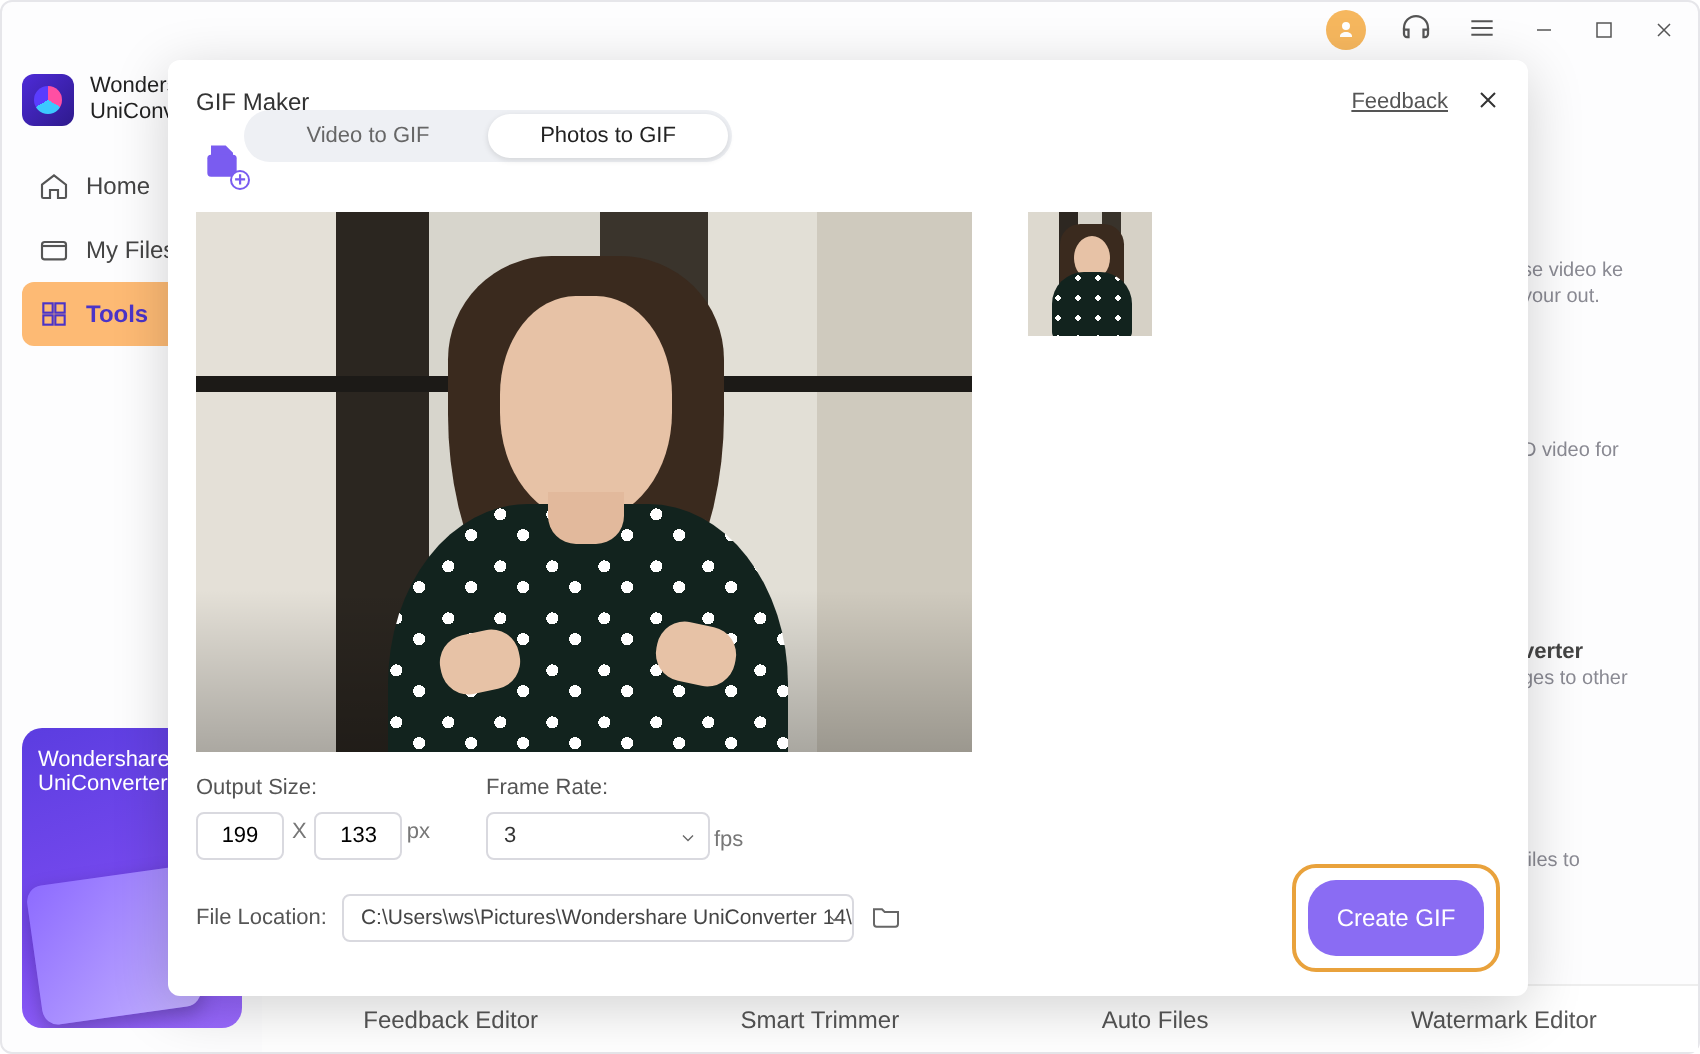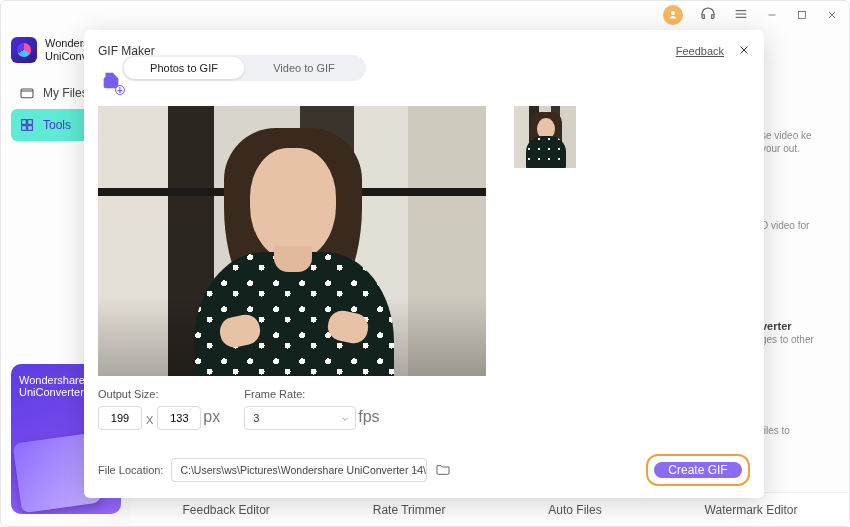--- a/index.html
+++ b/index.html
@@ -30,21 +30,21 @@
     position: relative;
   }
   .brand-logo::after{
     content:""; position:absolute; left:6px; top:6px; width:14px; height:14px;
     background: conic-gradient(#ff4fa3 0 120deg,#3cc8ff 120deg 240deg,#5a3cff 240deg 360deg);
     border-radius:50%;
   }
   .brand-text { line-height:1.15; font-size:11px; color:#222; }
   .nav-item { display:flex; align-items:center; gap:8px; height: 32px; padding: 0 8px; color:#444; font-size:12px; border-radius:6px; }
   .nav-item svg { width:16px; height:16px; stroke:#555; fill:none; stroke-width:1.6; }
-  .nav-item.active { background:#5eead4; color:#4b34c8; }
+  .nav-item.active { background:#fdba74; color:#4b34c8;font-weight:bold; }
   .nav-item.active svg { stroke:#4b34c8; }
 
   .promo {
     margin-top: auto; margin-bottom: 12px; width: 110px; height: 150px; border-radius: 10px;
     background: linear-gradient(160deg,#5b3de0 0%, #7a4bf0 60%, #9b6bff 100%);
     color:#fff; padding: 10px 8px; position: relative; overflow:hidden;
   }
   .promo::after{
     content:""; position:absolute; left:6px; bottom:6px; width:80px; height:70px;
     background: linear-gradient(135deg,#8d6bff,#c4b2ff); border-radius:8px; transform: rotate(-8deg);
@@ -151,44 +151,44 @@
   .thumb .bg { position:absolute; inset:0;
     background: linear-gradient(90deg,#ddd9cf 0 25%, #2d2721 25% 40%, #d6d3ca 40% 60%, #39332b 60% 75%, #d6d1c6 75% 100%);
   }
   .thumb .hair{ position:absolute; left:16px; top:6px; width:32px; height:46px; background:#3a2a1e; border-radius:14px 14px 22px 22px;}
   .thumb .face{ position:absolute; left:23px; top:12px; width:18px; height:22px; background:#e7c2a6; border-radius:50%;}
   .thumb .torso{ position:absolute; left:12px; top:30px; width:40px; height:34px;
     background:
       radial-gradient(circle at 30% 30%, #fff 0 1.3px, transparent 1.4px) 0 0/10px 10px,
       #12231e; border-radius: 16px 16px 4px 4px;}
 
-  .controls { margin-top: 12px; display:flex; align-items:flex-end; gap: 0; }
+  .controls { margin-top: 12px; display:flex; align-items:flex-end; gap: 20px; }
   .ctrl-group label { display:block; font-size:11px; color:#555; margin-bottom:6px; }
   .numbox { width:44px; height:24px; border:1px solid #d9d9df; border-radius:4px; text-align:center; font-size:11px; }
-  .unit { font-size:16px; color:#777; padding: 0 6px 4px 2px; }
+  .unit { font-size:11px; color:#777; padding: 0 6px 4px 2px; }
   .times { font-size:11px; color:#777; padding: 0 4px 4px 4px; }
   .select { width:112px; height:24px; border:1px solid #d9d9df; border-radius:4px; padding:0 22px 0 8px; font-size:11px; color:#333; background:#fff;
             appearance:none; position:relative; }
   .select-wrap { position:relative; }
   .select-wrap .caret{ position:absolute; right:6px; top:7px; width:10px; height:10px; pointer-events:none; }
   .select-wrap .caret svg{ width:10px; height:10px; stroke:#666; fill:none; stroke-width:1.6;}
 
   .footer { margin-top: auto; display:flex; align-items:center; gap: 8px; justify-content: center; }
   .file-label { font-size:11px; color:#555; }
   .path-box { flex: 0 0 256px; height:24px; border:1px solid #d9d9df; border-radius:4px; display:flex; align-items:center; padding:0 20px 0 8px; position:relative; font-size:10.5px; color:#444; overflow:hidden; white-space:nowrap; }
   .path-box .caret{ position:absolute; right:4px; top:6px; }
   .path-box .caret svg{ width:10px; height:10px; stroke:#666; fill:none; stroke-width:1.6;}
   .folder-btn svg{ width:16px; height:16px; stroke:#666; fill:none; stroke-width:1.5; }
   .spacer { flex:1; }
 
   .create-wrap {
     border: 2px solid #e9a23c; border-radius: 12px; padding: 6px;
   }
   .create-btn {
-    width: 88px; height: 16px; border: none; border-radius: 14px;
+    width: 88px; height: 38px; border: none; border-radius: 14px;
     background:#8a6cf3; color:#fff; font-size:12px;
   }
 </style>
 </head>
 <body>
 
 <div class="mainwin">
   <div class="titlebar">
     <span class="avatar-chip">
       <svg viewBox="0 0 24 24">
@@ -227,20 +227,26 @@
     <div class="sidebar">
       <div class="brand">
         <div class="brand-logo"></div>
         <div class="brand-text">
           <div>Wondershare</div>
           <div>UniConverter</div>
         </div>
       </div>
       <div class="nav-item">
         <svg viewBox="0 0 24 24">
+            <path d="M3 11l9-7 9 7v9a1 1 0 0 1-1 1h-5v-6H9v6H4a1 1 0 0 1-1-1z"></path>
+          </svg>
+        <span>Home</span>
+      </div>
+      <div class="nav-item">
+        <svg viewBox="0 0 24 24">
             <rect x="3" y="6" width="18" height="13" rx="2"></rect>
             <path d="M3 9h18"></path>
           </svg>
         <span>My Files</span>
       </div>
       <div class="nav-item active">
         <svg viewBox="0 0 24 24">
             <rect x="4" y="4" width="7" height="7"></rect>
             <rect x="13" y="4" width="7" height="7"></rect>
             <rect x="4" y="13" width="7" height="7"></rect>
@@ -260,21 +266,21 @@
       <div class="card-row c1">se video ke your out.</div>
       <div class="card-row c2">D video for</div>
       <div class="card-row c3">
         <span class="card-title">verter</span><br>
         <span>ges to other</span>
       </div>
       <div class="card-row c4">files to</div>
 
       <div class="tool-row">
         <span>Feedback Editor</span>
-        <span>Rate Trimmer</span>
+        <span>Smart Trimmer</span>
         <span>Auto Files</span>
         <span>Watermark Editor</span>
       </div>
     </div>
   </div>
 </div>
 
 <div class="modal">
   <div class="modal-header">
     <span class="modal-title">GIF Maker</span>
@@ -291,50 +297,50 @@
   <div style="display:flex; align-items:flex-start;">
     <div class="add-icon">
       <svg viewBox="0 0 24 24">
           <path d="M6 3h8l4 4v2H6z"></path>
           <rect x="4" y="8" width="16" height="12" rx="2"></rect>
         </svg>
       <div class="add-plus">+</div>
     </div>
 
     <div class="seg">
+      <div class="seg-btn">Video to GIF</div>
       <div class="seg-btn active">Photos to GIF</div>
-      <div class="seg-btn">Video to GIF</div>
     </div>
   </div>
 
   <div class="work">
     <div>
       <div class="preview">
         <div class="bg"></div>
         <div class="rail"></div>
         <div class="hair"></div>
         <div class="face"></div>
         <div class="neck"></div>
         <div class="torso"></div>
         <div class="hand l"></div>
         <div class="hand r"></div>
         <div class="play"></div>
       </div>
 
       <div class="controls">
         <div class="ctrl-group">
           <label>Output Size:</label>
-          <div style="display:flex; align-items:flex-end;">
+          <div style="display:flex; align-items:center;">
             <input class="numbox" value="199" style="">
             <span class="times">X</span>
             <input class="numbox" value="133" style="">
             <span class="unit">px</span>
           </div>
         </div>
-        <div class="ctrl-group" style="margin-left:18px">
+        <div class="ctrl-group" style="margin-left:2px">
           <label>Frame Rate:</label>
           <div style="display:flex; align-items:flex-end;">
             <div class="select-wrap">
               <input class="select" value="3" style="">
               <span class="caret"><svg viewBox="0 0 24 24">
                     <path d="M6 9l6 6 6-6"></path>
                   </svg></span>
             </div>
             <span class="unit">fps</span>
           </div>

